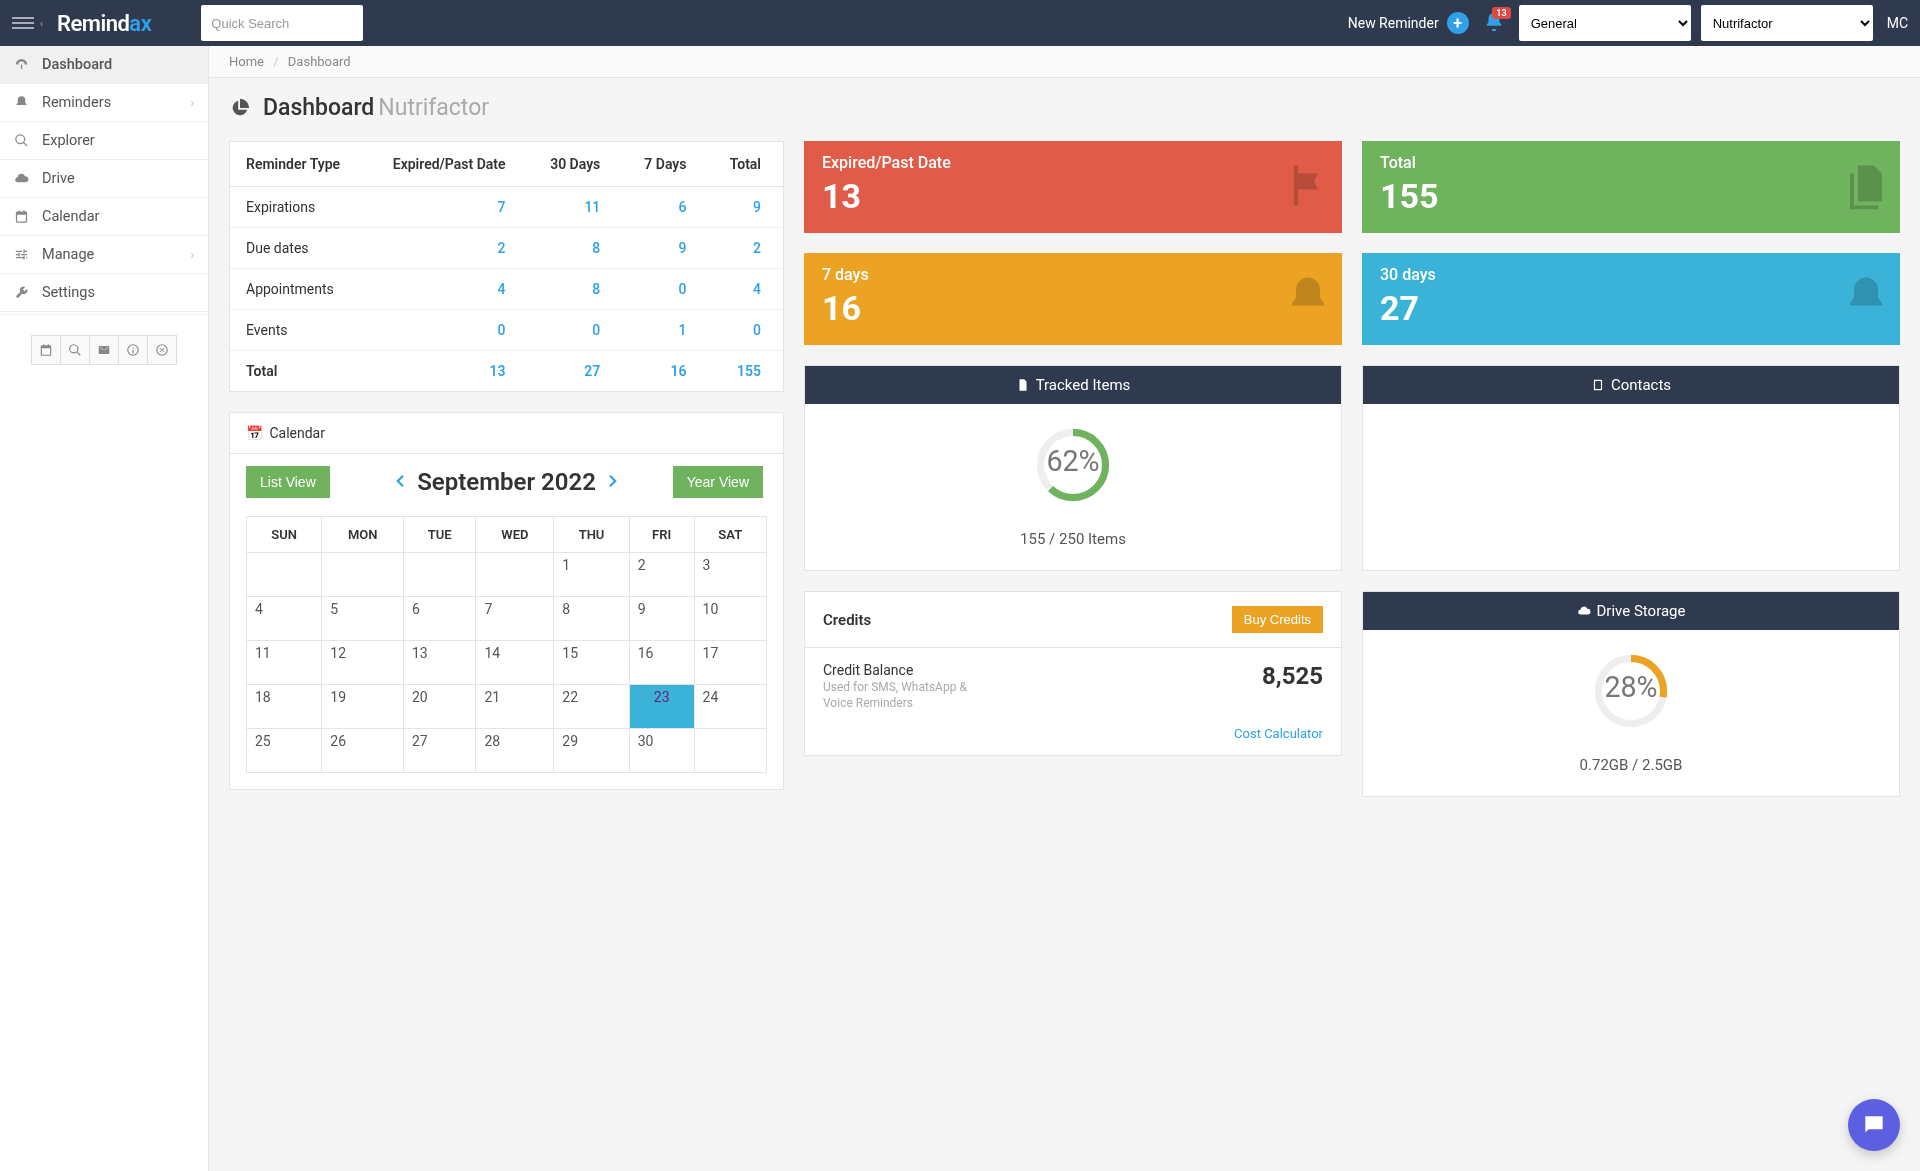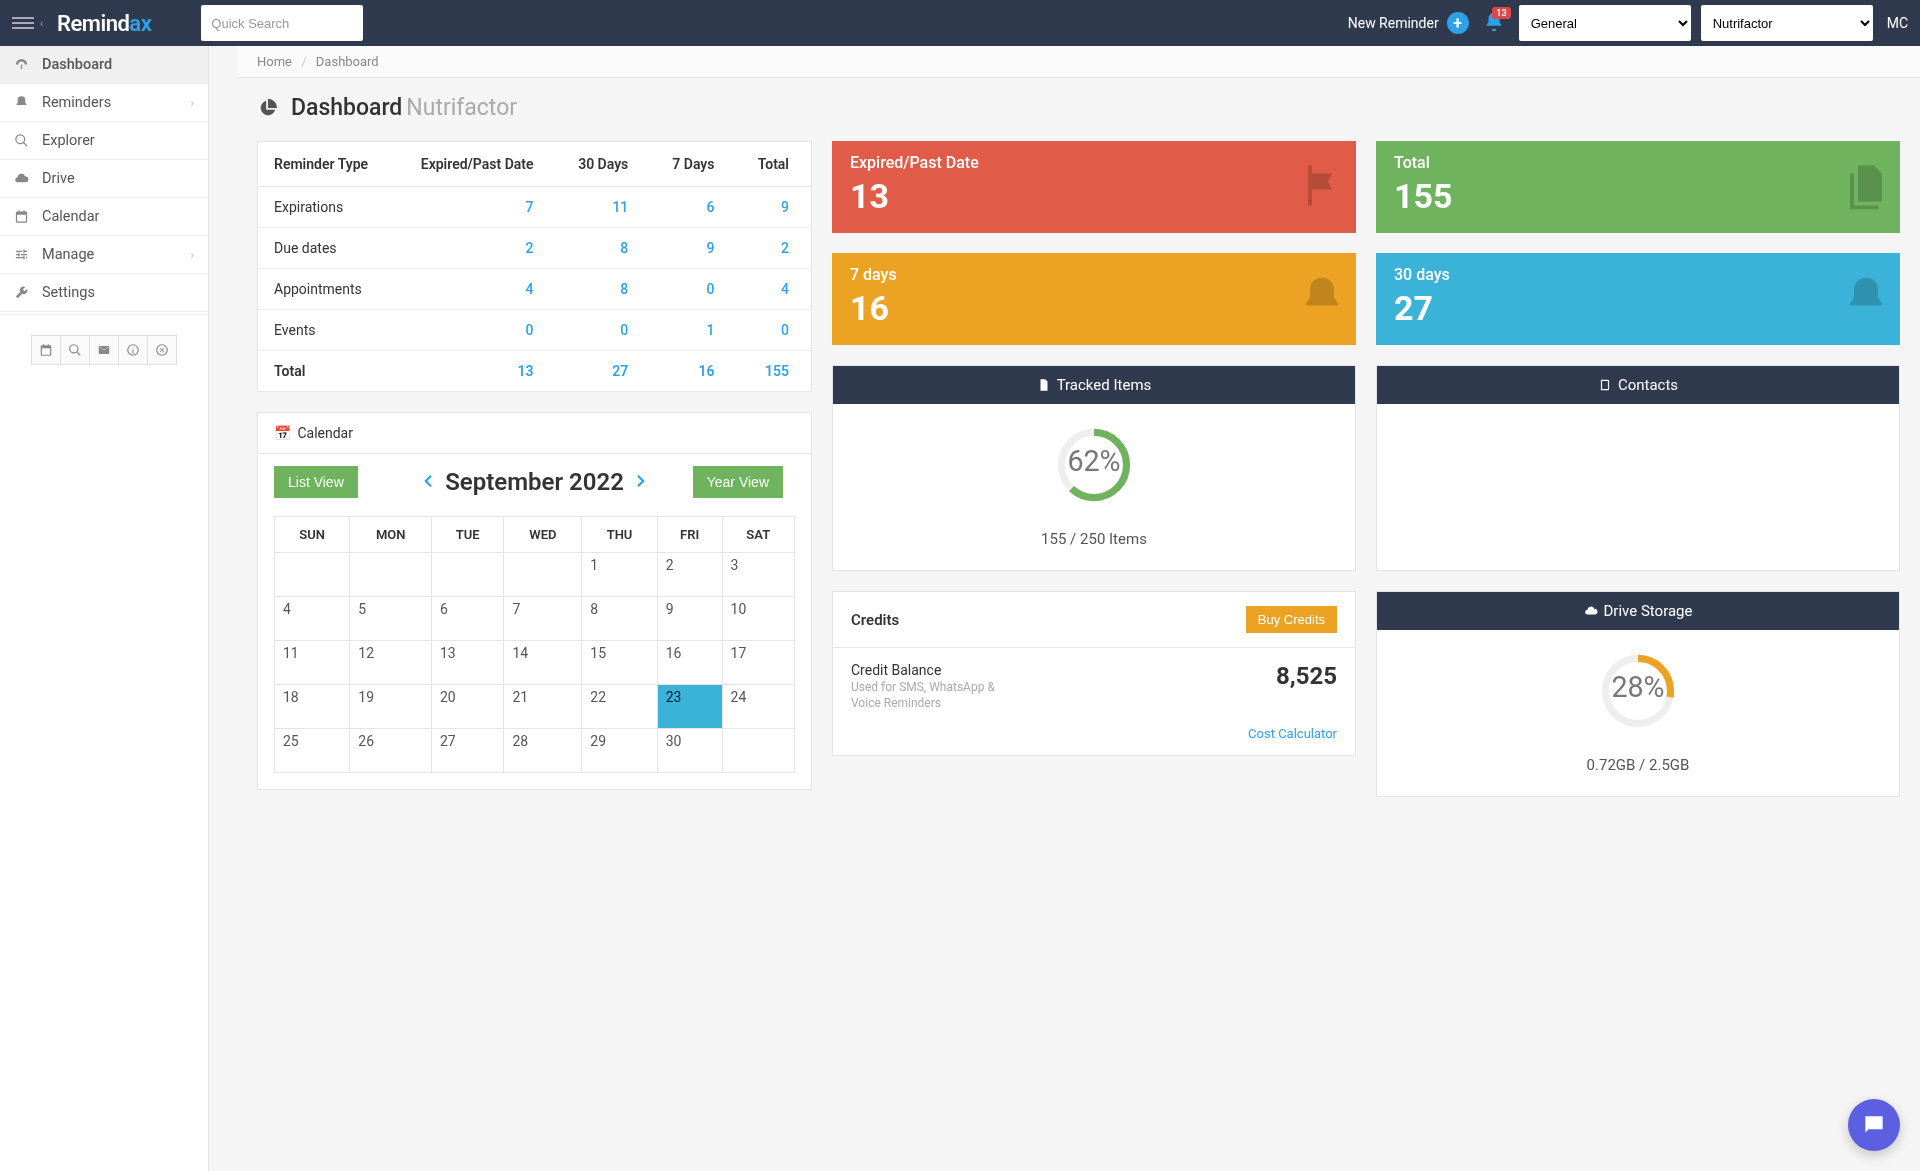--- a/index.html
+++ b/index.html
@@ -16,21 +16,21 @@
 .header-right { margin-left: auto; display: flex; align-items: center; gap: 10px; }
 .new-reminder-btn { display: flex; align-items: center; gap: 8px; color: #fff; font-size: 14px; cursor: pointer; }
 .plus-circle { width: 22px; height: 22px; border-radius: 50%; background: #2ea1e8; display: flex; align-items: center; justify-content: center; font-weight: bold; font-size: 16px; }
 .bell-wrap { position: relative; margin: 0 4px; cursor: pointer; }
 .bell-icon-svg { width: 22px; height: 22px; fill: #2ea1e8; }
 .badge { position: absolute; top: -4px; right: -6px; background: #e04848; color: #fff; font-size: 9px; padding: 1px 4px; border-radius: 3px; font-weight: 600; }
 .hdr-select { height: 36px; min-width: 172px; background: #fff; border: none; padding: 0 8px; font-size: 13px; border-radius: 2px; }
 .hdr-select option { color: #333; }
 .avatar-txt { margin-left: 4px; font-size: 14px; }
 
-.body-wrap { display: flex; min-height: calc(100vh - 46px); gap: 28px; }
+.body-wrap { display: flex; min-height: calc(100vh - 46px); }
 .sidebar { width: 209px; background: #fff; border-right: 1px solid #e4e4e4; }
 .side-item { display: flex; align-items: center; padding: 10px 14px; color: #555; cursor: pointer; border-bottom: 1px solid #eee; font-size: 14.5px; }
 .side-item.active { background: #f0f0f0; font-weight: 500; }
 .side-icon { width: 18px; margin-right: 10px; color: #888; display: inline-flex; align-items: center; }
 .side-icon svg { width: 15px; height: 15px; fill: #888; }
 .side-chevron { margin-left: auto; color: #bbb; font-size: 12px; }
 .side-tools { display: flex; gap: 0; padding: 20px 14px; border-top: 1px solid #eee; margin-top: 2px; justify-content: center; }
 .tool-btn { width: 30px; height: 30px; border: 1px solid #ddd; background: #fafafa; display: flex; align-items: center; justify-content: center; cursor: pointer; color: #888; margin-left: -1px; }
 .tool-btn svg { width: 14px; height: 14px; fill: #888; }
 
@@ -68,29 +68,29 @@
 .card-blue { background: #3bb3d9; }
 .card-icon { position: absolute; right: 10px; top: 50%; transform: translateY(-50%); opacity: 0.18; }
 .card-icon svg { width: 48px; height: 48px; fill: #000; }
 
 .cal-panel { margin-top: 20px; }
 .cal-head { padding: 12px 16px; border-bottom: 1px solid #e4e4e4; display: flex; align-items: center; }
 .cal-head-icon { margin-right: 6px; color: #666; }
 .cal-toolbar { display: flex; align-items: center; justify-content: center; padding: 14px 16px; position: relative; }
 .green-btn { background: #6fb35f; color: #fff; border: none; padding: 8px 14px; font-size: 14px; cursor: pointer; }
 .btn-list { position: absolute; left: 16px; }
-.btn-year { position: absolute; right: 28px; }
+.btn-year { position: absolute; right: 20px; }
 .cal-title-wrap { display: flex; align-items: center; gap: 8px; }
 .cal-nav-arrow { color: #2ea1e8; cursor: pointer; }
 .cal-nav-arrow svg { width: 18px; height: 18px; fill: #2ea1e8; }
 .cal-month { font-size: 24px; font-weight: 600; }
 .cal-grid { width: 100%; border-collapse: collapse; margin: 6px 0 0; }
 .cal-grid th { padding: 10px; border: 1px solid #e4e4e4; font-size: 13px; font-weight: 600; color: #333; text-align: center; }
 .cal-grid td { height: 44px; border: 1px solid #e4e4e4; padding: 4px 8px; vertical-align: top; font-size: 14px; color: #555; }
-.cal-grid td.today { background: #3bb3d9; color: #0f172a; }
+.cal-grid td.today { background: #3bb3d9; color: #701a75; text-align: center; }
 .cal-pad { padding: 0 16px 16px; }
 
 .chart-row { display: flex; gap: 20px; }
 .chart-card { flex: 1; background: #fff; border: 1px solid #e4e4e4; }
 .chart-hdr { background: #2f3a4f; color: #fff; padding: 10px; text-align: left; font-size: 15px; display: flex; align-items: center; justify-content: center; gap: 6px; }
 .chart-hdr svg { width: 14px; height: 14px; fill: #fff; }
 .chart-body { padding: 18px; text-align: center; }
 .donut-wrap { display: flex; justify-content: center; margin-bottom: 14px; }
 .donut { width: 86px; height: 86px; }
 .donut-pct { font-size: 14px; fill: #777; }

